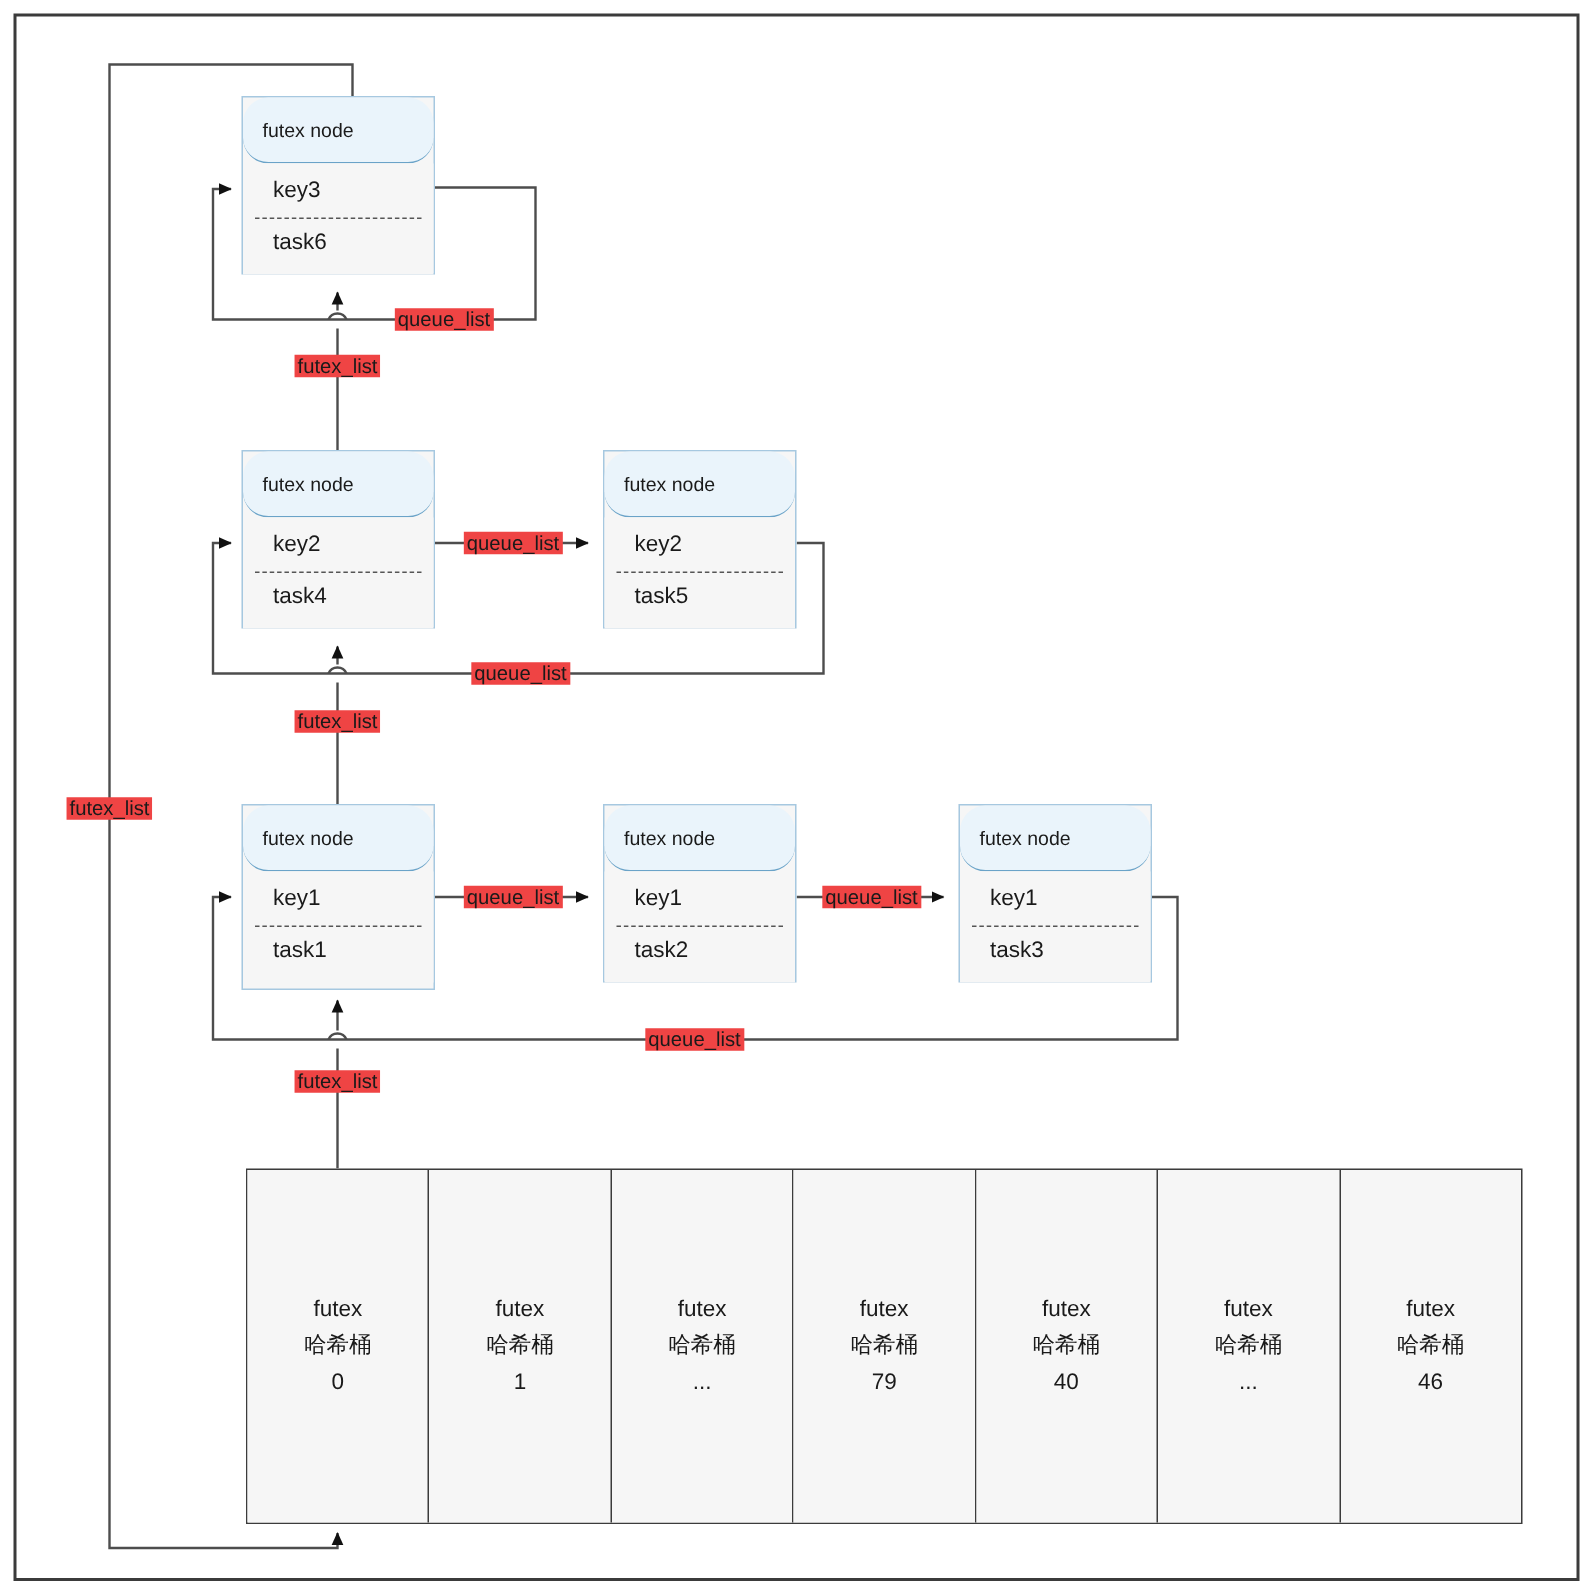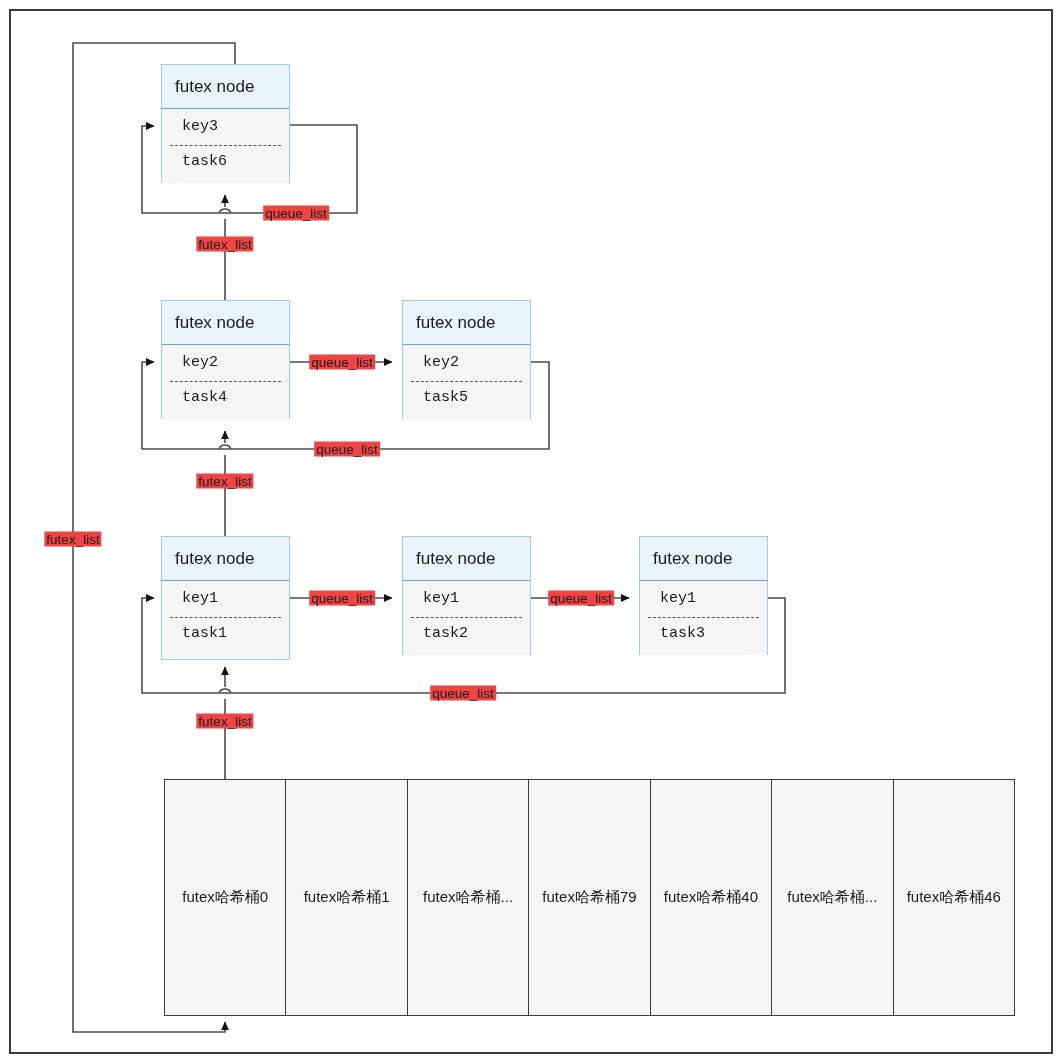--- a/index.html
+++ b/index.html
@@ -4,32 +4,32 @@
 <style>
   html,body{margin:0;padding:0;background:#ffffff;}
   body{font-family:"Liberation Sans","DejaVu Sans",sans-serif;}
   #canvas{position:relative;width:1063px;height:1064px;background:#fff;overflow:hidden;}
   #frame{position:absolute;left:9px;top:9px;width:1044px;height:1045px;border:2px solid #3b3b3b;box-sizing:border-box;}
   svg#wires{position:absolute;left:0;top:0;width:1063px;height:1064px;pointer-events:none;}
 
   
   .node{position:absolute;box-sizing:border-box;border:1px solid #a6c8e0;background:#f6f6f6;}
   .node .hdr{box-sizing:border-box;height:44px;background:#eaf4fb;border-bottom:1px solid #6aa3c8;
-             display:flex;align-items:center;padding-left:13px;font-size:17px;color:#1a1a1a;}
+             display:flex;align-items:center;padding-left:13px;font-size:13px;color:#1a1a1a;border-radius:17px;}
   .node .body{position:relative;box-sizing:border-box;height:74px;background:#f6f6f6;}
-  .node .kv{position:absolute;left:20px;font-size:15px;color:#1a1a1a;font-family:Liberation Mono, monospace;}
+  .node .kv{position:absolute;left:20px;font-size:15px;color:#1a1a1a;}
   .node .k{top:9px;}
   .node .t{top:44px;}
   .node .sep{position:absolute;left:8px;right:8px;top:36px;border-top:1px dashed #555;}
 
   
   #buckets{position:absolute;left:164px;top:779px;width:851px;height:237px;
            box-sizing:border-box;border:1.5px solid #3b3b3b;display:flex;background:#f6f6f6;}
   .bucket{flex:1 1 0;box-sizing:border-box;border-right:1.5px solid #3b3b3b;
-          display:flex;flex-direction:row;align-items:center;justify-content:center;
+          display:flex;flex-direction:column;align-items:center;justify-content:center;
           font-size:15px;color:#1a1a1a;line-height:1.62;background:#f6f6f6;}
   .bucket:last-child{border-right:none;}
   .bucket .bl{display:block;}
 
   
   .wlabel{position:absolute;font-size:13.5px;color:#1a1a1a;background:#ef4444;
           padding:0 2px;white-space:nowrap;transform:translate(-50%,-50%);}
 </style>
 </head>
 <body>

